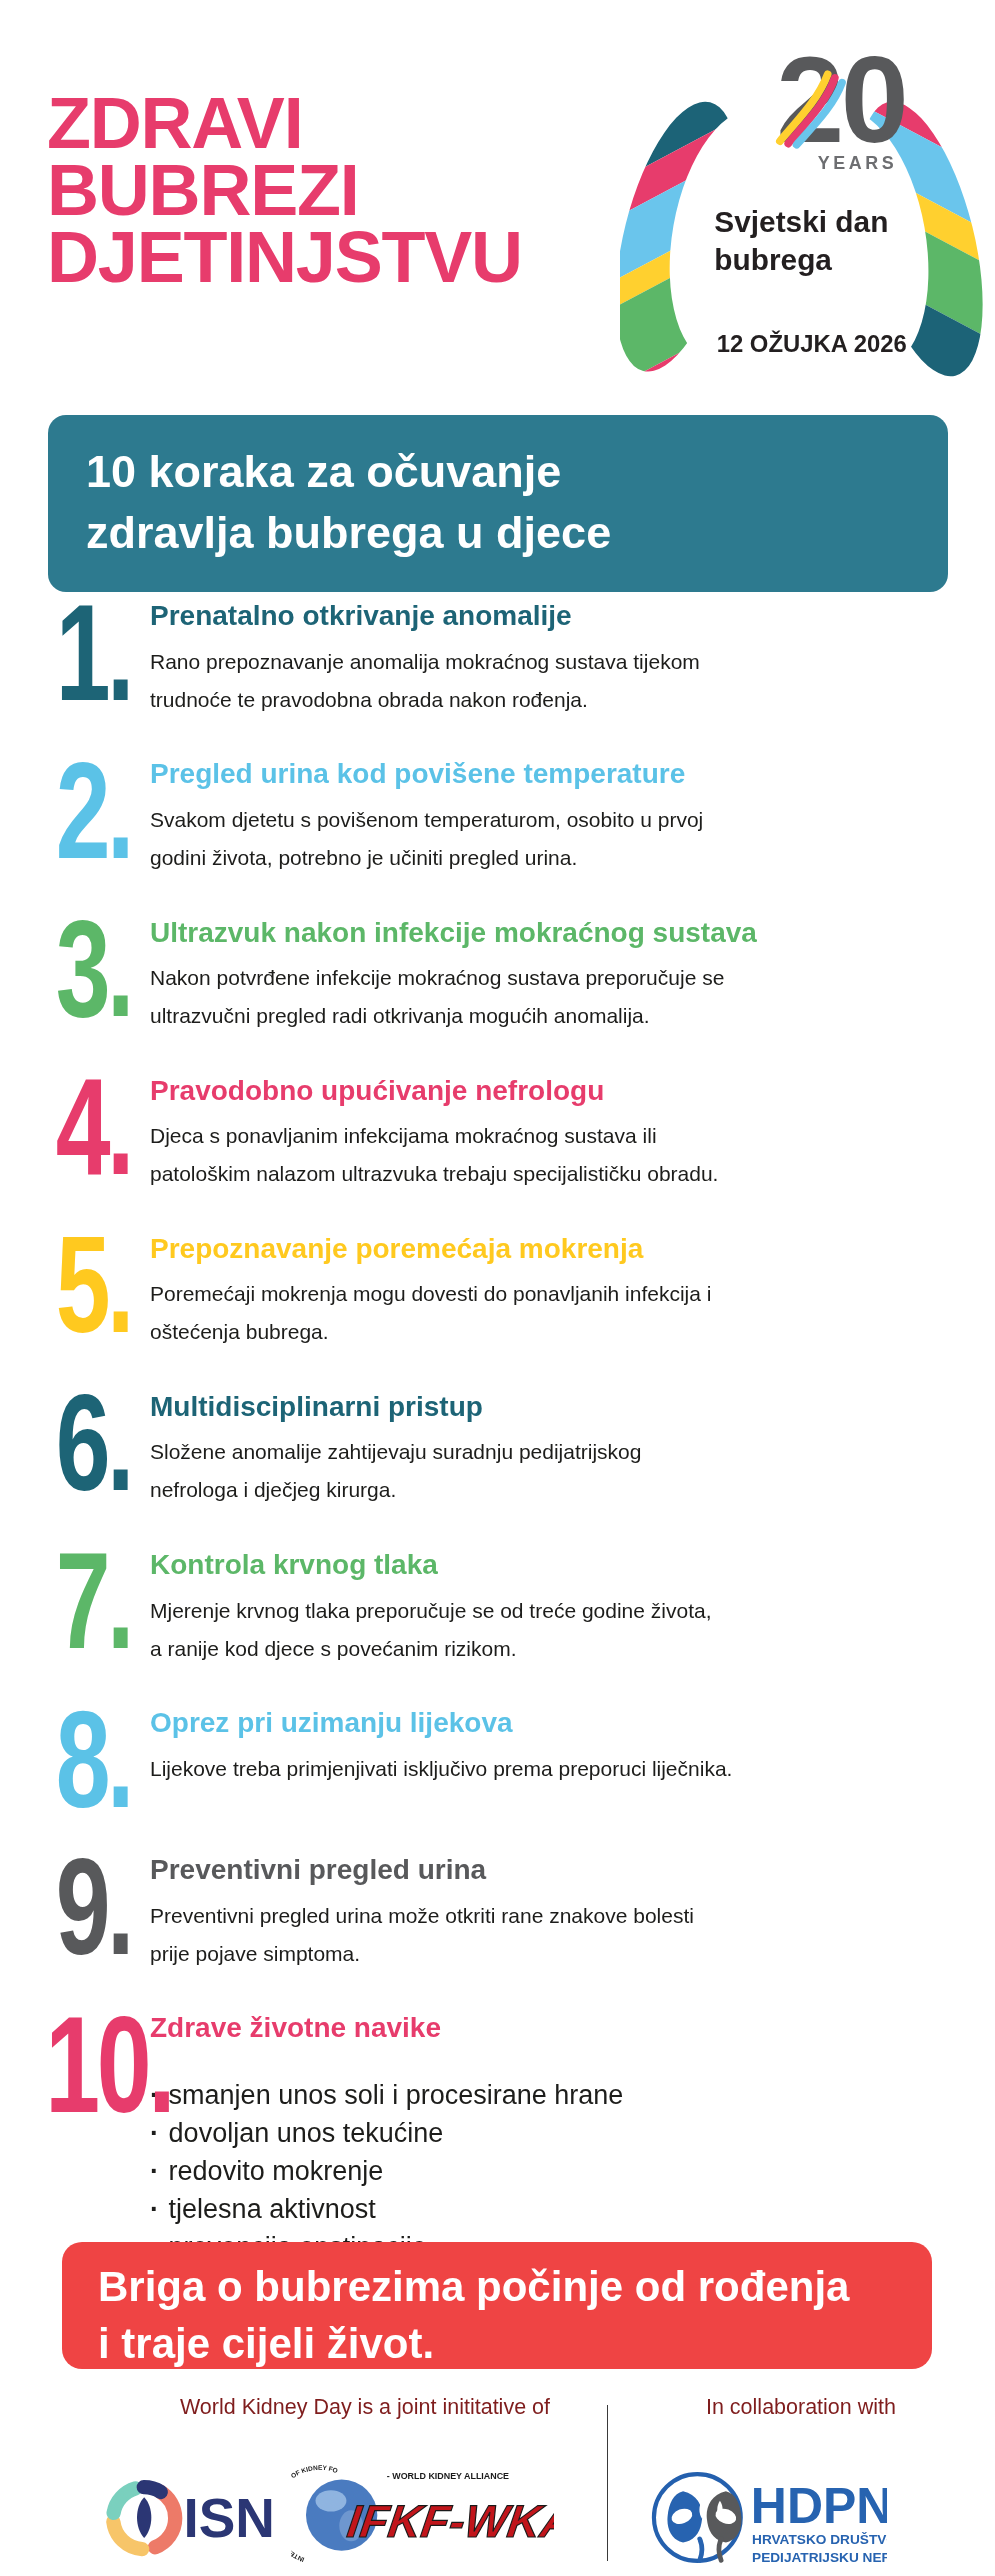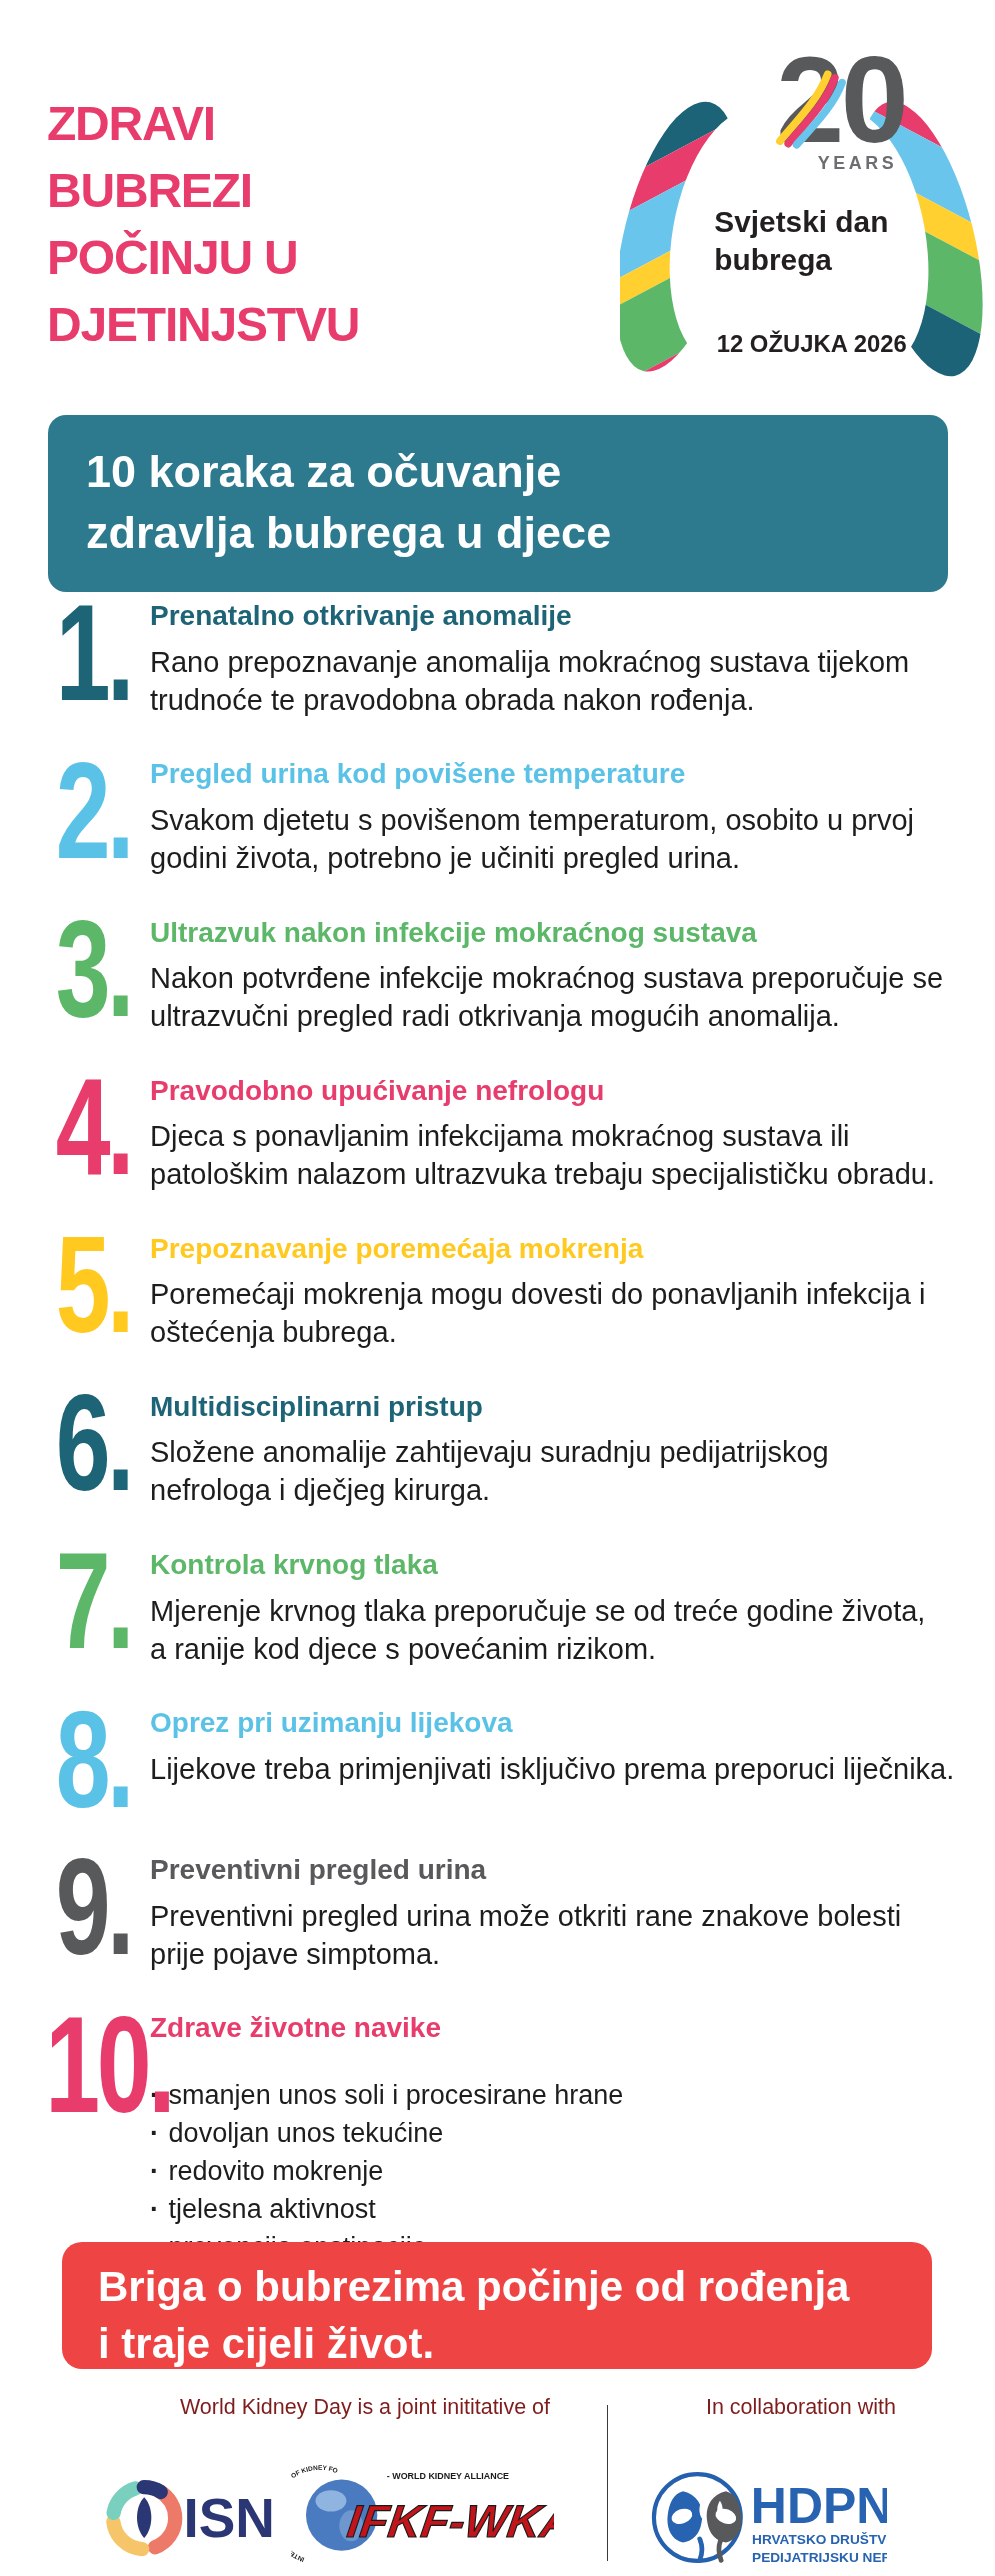--- a/index.html
+++ b/index.html
@@ -5,21 +5,21 @@
   * { margin:0; padding:0; box-sizing:border-box; }
   html,body { background:#ffffff; }
   .page {
     position:relative; width:995px; height:2576px; background:#ffffff;
     font-family:"Liberation Sans", sans-serif; overflow:hidden;
   }
 
   
   .title {
     position:absolute; left:47px; top:90px;
-    font-size:48px; line-height:67px; font-weight:700;
+    font-size:72px; line-height:67px; font-weight:700;
     color:#E73C6C; letter-spacing:-1.2px;
   }
   .wkd-logo { position:absolute; left:620px; top:16.7px; width:364px; height:370px; }
 
   
   .banner-teal {
     position:absolute; left:48px; top:415px; width:900px; height:177px;
     background:#2D7A8F; border-radius:18px; color:#ffffff;
     padding:26px 12px 0 38px; font-size:45px; line-height:61px; font-weight:700;
   }
@@ -33,21 +33,21 @@
   .steps { position:absolute; left:12px; top:598px; width:973px; }
   .step { display:flex; align-items:flex-start; margin-bottom:37px; }
   .step-number {
     flex:0 0 119px; width:119px; text-align:right; white-space:nowrap;
     font-size:137px; line-height:110px; font-weight:700; letter-spacing:-4.8px;
     transform:scaleX(0.72); transform-origin:100% 0;
   }
   .step-content { padding-left:19px; padding-top:2.4px; }
   .step-heading { font-size:28px; line-height:32px; font-weight:700; margin-bottom:10.7px; }
   .step-body {
-    font-size:29px; line-height:38px; font-weight:400; color:#1D1D1B;
+    font-size:21px; line-height:38px; font-weight:400; color:#1D1D1B;
     white-space:pre-line;
   }
   .step-bullets { list-style:none;margin-top:32px; }
   .step-bullets li { font-size:27px; line-height:38px; color:#1D1D1B; }
   .step-bullets li::before { content:"·"; font-weight:700; margin-right:9.6px; }
 
   .col-teal   { color:#1D6476; }
   .col-blue   { color:#5BC2E7; }
   .col-green  { color:#5CB768; }
   .col-pink   { color:#E73C6C; }
@@ -68,21 +68,20 @@
   .logo-hdpn { position:absolute; left:648px; top:2464px; }
 </style>
 </head>
 <body>
 
 <div class="page">
 
   <h1 class="title">
     <div>ZDRAVI</div>
     <div>BUBREZI</div>
-    <div>POČINJU U</div>
     <div>DJETINJSTVU</div>
   </h1>
 
   <div class="wkd-logo">
     <svg width="364" height="370" viewBox="0 0 610 620">
       <defs>
         <clipPath id="beanL">
             <ellipse cx="95" cy="368" rx="88" ry="232" transform="rotate(14 95 368)"></ellipse>
           </clipPath>
         <clipPath id="beanR">

